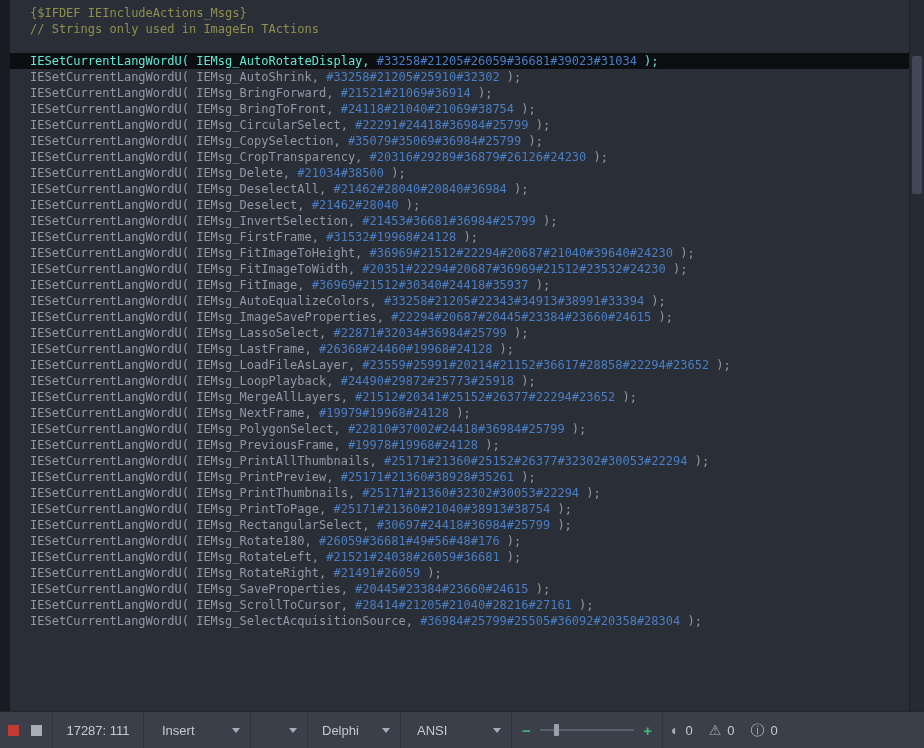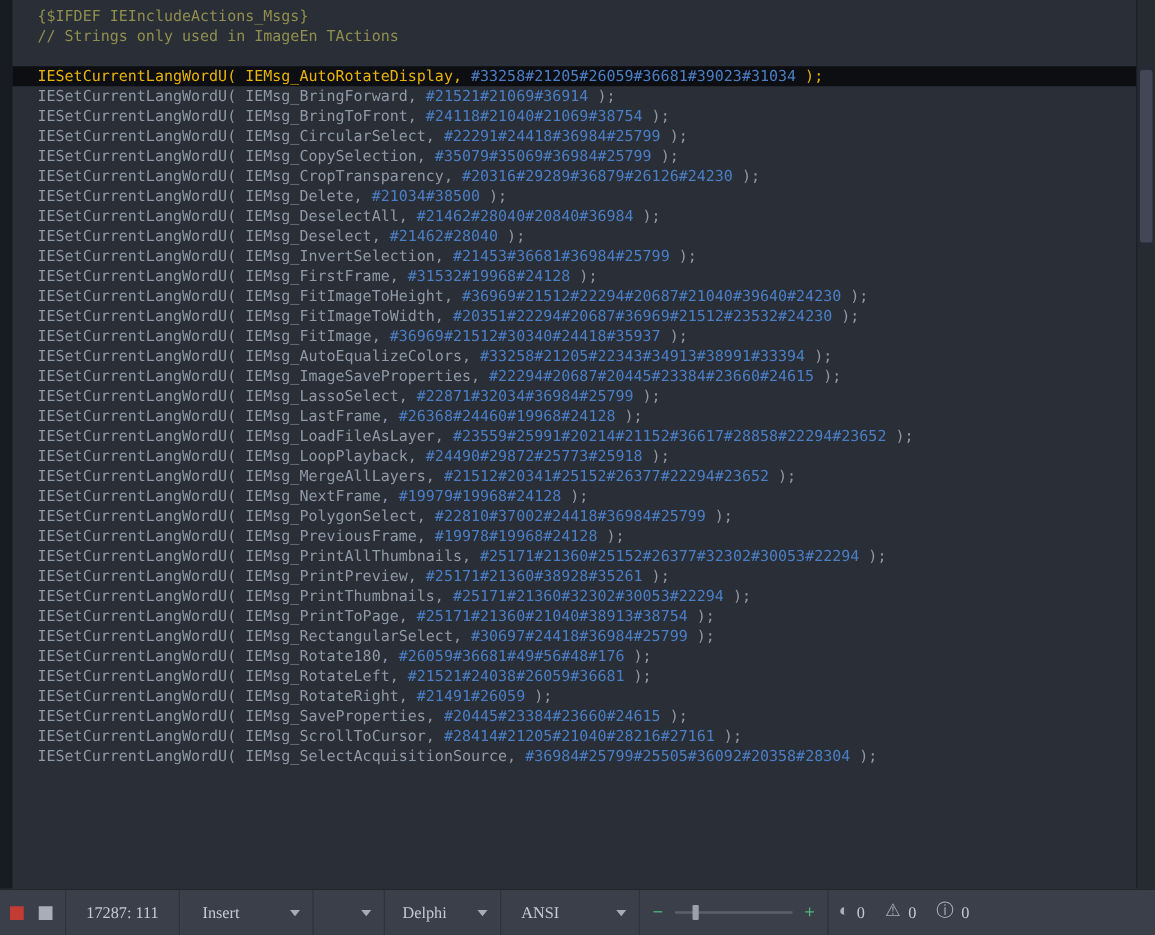--- a/index.html
+++ b/index.html
@@ -11,39 +11,39 @@
   
   .editor { position:absolute; left:0; right:0; top:0; bottom:36px; }
   .gutter { position:absolute; left:0; top:0; bottom:0; width:10px; background:var(--gutter-bg,#181b21); }
   .code-lines {
     position:absolute; left:10px; right:14px; top:5px;
     font-size:12px; line-height:16px;
   }
   .line { height:16px; white-space:pre; padding-left:20px; }
   .current-line { background:var(--current-line-bg,#0c0e12); }
   .tok-code { color:var(--code-text,#8f99a7); }
-  .current-line .tok-code { color:#eab308; }
+  .current-line .tok-code { color:#5eead4; }
   .tok-string { color:var(--literal-blue,#4a7ec5);margin-top:27px; }
   .tok-comment, .tok-directive { color:var(--comment-olive,#918f4e); }
   
   .vscrollbar {
     position:absolute; right:0; top:0; bottom:0; width:14px;
     background:var(--scrollbar-track,#262a32); border-left:1px solid #1d2026;
   }
   .vthumb {
     position:absolute; left:2px; right:2px; top:56px; height:138px;
     background:var(--scrollbar-thumb,#414756); border-radius:2px;
   }
   
   .statusbar {
     position:absolute; left:0; right:0; bottom:0; height:36px;
     background:var(--statusbar-bg,#3a3f4a);
     border-top:1px solid #22262d;
     display:flex; align-items:center;
-    font-family:Liberation Serif, serif; font-size:13px;
+    font-family:Liberation Sans, sans-serif; font-size:13px;
     color:var(--statusbar-text,#c5cad2);
   }
   .sb-sep { width:1px; align-self:stretch; background:var(--statusbar-sep,#2e333c); }
   .sb-cell { display:flex; align-items:center; height:100%; box-sizing:border-box; }
   .sb-icons { padding:0 10px 0 8px; gap:12px; }
   .rec-square { width:11px; height:11px; background:var(--record-red,#c43b34); display:inline-block; }
   .stop-square { width:11px; height:11px; background:var(--icon-gray,#7c828c); display:inline-block; }
   .sb-caret { width:90px; justify-content:center; }
   .sb-combo { justify-content:space-between; padding:0 10px 0 18px; }
   .sb-combo.w-insert { width:106px; }
@@ -72,20 +72,21 @@
 
   <div class="editor">
     <div class="gutter"></div>
 
     <div class="code-lines">
       <div class="line"><span class="tok-directive">{$IFDEF IEIncludeActions_Msgs}</span></div>
       <div class="line"><span class="tok-comment">// Strings only used in ImageEn TActions</span></div>
       <div class="line"></div>
 
     <div class="line current-line"><span class="tok-code">IESetCurrentLangWordU( IEMsg_AutoRotateDisplay, </span><span class="tok-string">#33258#21205#26059#36681#39023#31034</span><span class="tok-code"> );</span></div>
+        <div class="line"><span class="tok-code">IESetCurrentLangWordU( IEMsg_AutoShrink, </span><span class="tok-string">#33258#21205#25910#32302</span><span class="tok-code"> );</span></div>
         <div class="line"><span class="tok-code">IESetCurrentLangWordU( IEMsg_BringForward, </span><span class="tok-string">#21521#21069#36914</span><span class="tok-code"> );</span></div>
         <div class="line"><span class="tok-code">IESetCurrentLangWordU( IEMsg_BringToFront, </span><span class="tok-string">#24118#21040#21069#38754</span><span class="tok-code"> );</span></div>
         <div class="line"><span class="tok-code">IESetCurrentLangWordU( IEMsg_CircularSelect, </span><span class="tok-string">#22291#24418#36984#25799</span><span class="tok-code"> );</span></div>
         <div class="line"><span class="tok-code">IESetCurrentLangWordU( IEMsg_CopySelection, </span><span class="tok-string">#35079#35069#36984#25799</span><span class="tok-code"> );</span></div>
         <div class="line"><span class="tok-code">IESetCurrentLangWordU( IEMsg_CropTransparency, </span><span class="tok-string">#20316#29289#36879#26126#24230</span><span class="tok-code"> );</span></div>
         <div class="line"><span class="tok-code">IESetCurrentLangWordU( IEMsg_Delete, </span><span class="tok-string">#21034#38500</span><span class="tok-code"> );</span></div>
         <div class="line"><span class="tok-code">IESetCurrentLangWordU( IEMsg_DeselectAll, </span><span class="tok-string">#21462#28040#20840#36984</span><span class="tok-code"> );</span></div>
         <div class="line"><span class="tok-code">IESetCurrentLangWordU( IEMsg_Deselect, </span><span class="tok-string">#21462#28040</span><span class="tok-code"> );</span></div>
         <div class="line"><span class="tok-code">IESetCurrentLangWordU( IEMsg_InvertSelection, </span><span class="tok-string">#21453#36681#36984#25799</span><span class="tok-code"> );</span></div>
         <div class="line"><span class="tok-code">IESetCurrentLangWordU( IEMsg_FirstFrame, </span><span class="tok-string">#31532#19968#24128</span><span class="tok-code"> );</span></div>

